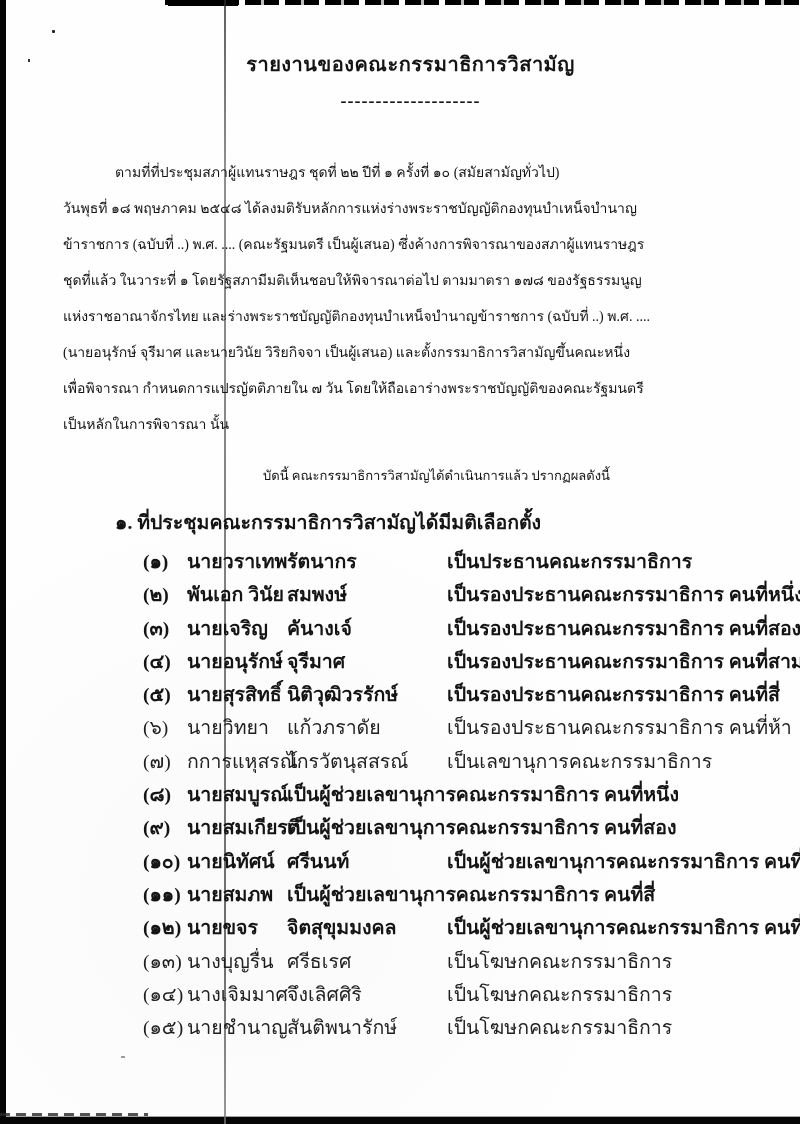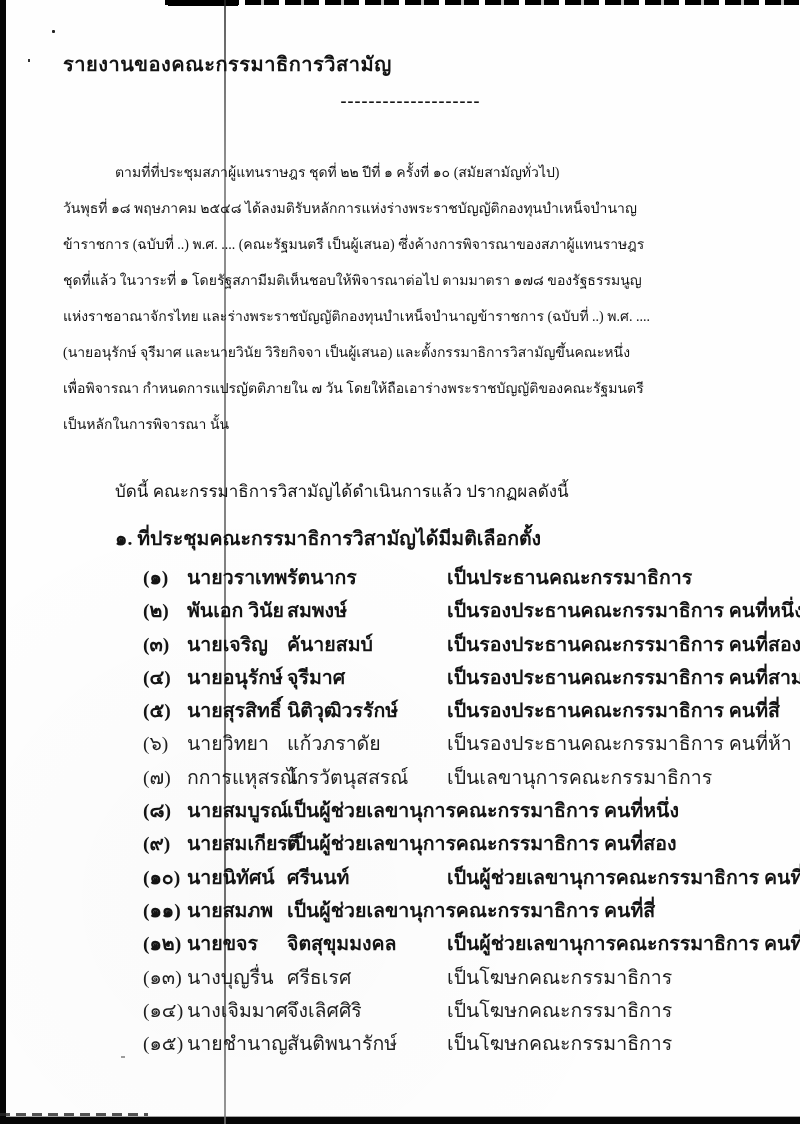--- a/index.html
+++ b/index.html
@@ -48,38 +48,39 @@
     opacity: 0.75;
   }
   .speck1 { position: absolute; left: 52px; top: 30px; width: 3px; height: 3px; background: #222; border-radius: 1px; }
   .speck2 { position: absolute; left: 28px; top: 59px; width: 2px; height: 3px; background: #333; }
   .speck3 { position: absolute; left: 121px; top: 1056px; width: 4px; height: 2px; background: rgba(60,60,60,0.5); }
 
   
   .content { position: absolute; left: 63px; top: 0; width: 695px; }
   .doc-title {
     margin-top: 48px;
+    text-align: center;
     font-size: 20px; font-weight: 600;
     letter-spacing: 0.5px;
   }
   .divider {
     margin-top: 11px;
     text-align: center;
     font-size: 18px; font-weight: 700;
     letter-spacing: 1px;
   }
   .para1 { margin-top: 43px; }
   .para1 .line {
     font-size: 14px; line-height: 36px; white-space: nowrap;
   }
   .indent { padding-left: 52px; }
   .para2 {
-    margin-top: 32px;
-    font-size: 17px; line-height: 34px;
-    padding-left: 52px; white-space: nowrap;
+    margin-top: 16px;
+    font-size: 13px; line-height: 34px;
+    padding-left: 52px; white-space: nowrap; text-align: center;
   }
   .sec-heading {
     margin-top: 13px;
     font-size: 19.5px; font-weight: 700; line-height: 34px;
     padding-left: 52px; white-space: nowrap;
   }
   .member-list { margin-top: 5px; margin-left: 80px; }
   .member-row {
     display: grid;
     grid-template-columns: 44px 100px 160px auto;
@@ -135,21 +136,21 @@
       </div>
       <div class="member-row b">
         <span class="cell">(๒)</span>
         <span class="cell">พันเอก วินัย</span>
         <span class="cell">สมพงษ์</span>
         <span class="cell">เป็นรองประธานคณะกรรมาธิการ คนที่หนึ่ง</span>
       </div>
       <div class="member-row b">
         <span class="cell">(๓)</span>
         <span class="cell">นายเจริญ</span>
-        <span class="cell">คันายสมบ์</span>
+        <span class="cell">คันางเจ์</span>
         <span class="cell">เป็นรองประธานคณะกรรมาธิการ คนที่สอง</span>
       </div>
       <div class="member-row b">
         <span class="cell">(๔)</span>
         <span class="cell">นายอนุรักษ์</span>
         <span class="cell">จุรีมาศ</span>
         <span class="cell">เป็นรองประธานคณะกรรมาธิการ คนที่สาม</span>
       </div>
       <div class="member-row b">
         <span class="cell">(๕)</span>

